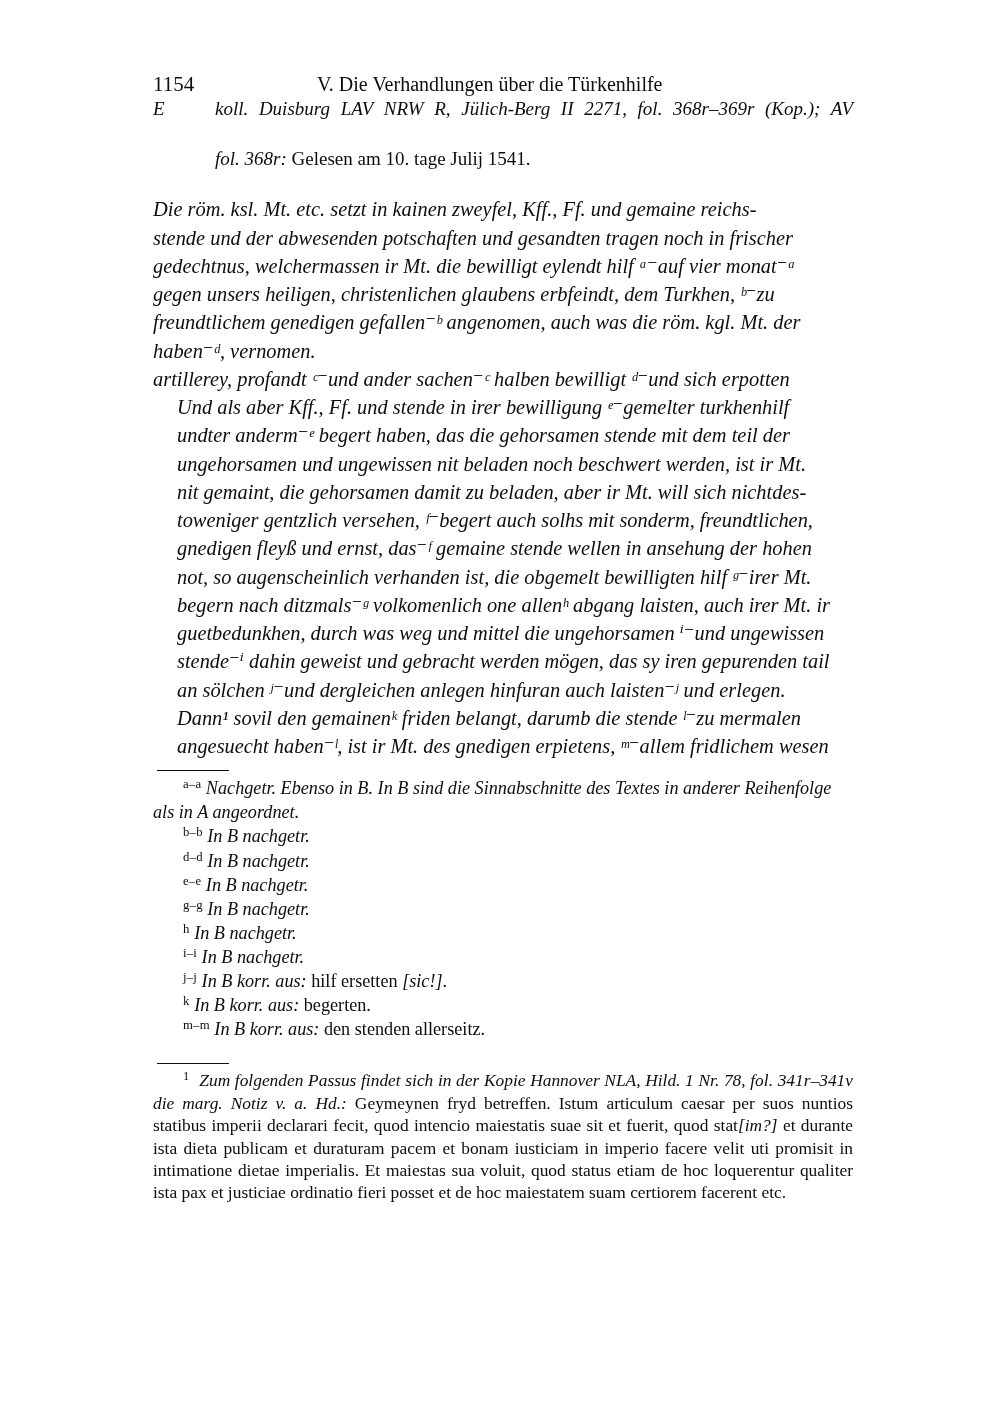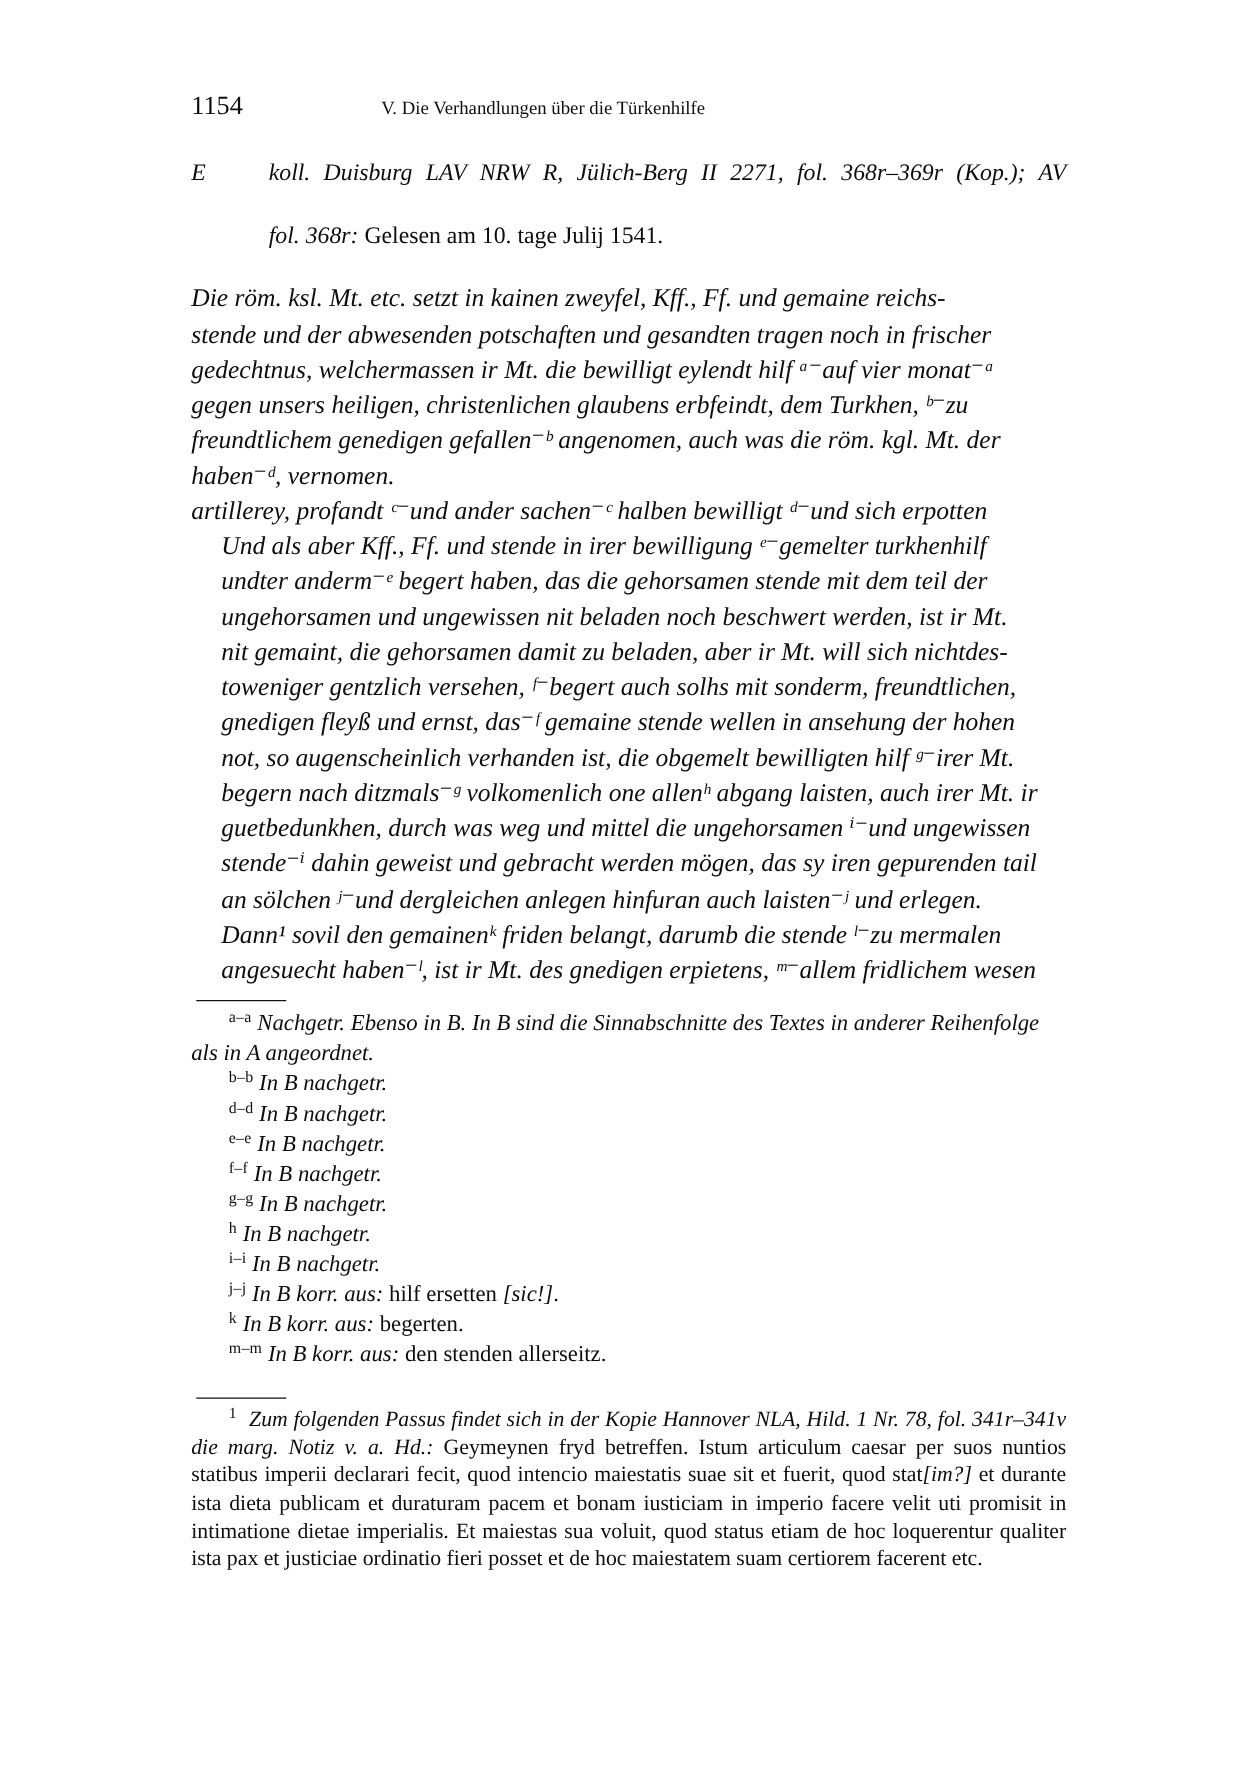--- a/index.html
+++ b/index.html
@@ -25,29 +25,29 @@
     top: 72px;
     width: 700px;
   }
 
   
   .runhead {
     display: flex;
     align-items: baseline;
     font-size: 20.5px;
     line-height: 1.2;
-    margin-bottom: 30px;
+    gap: 12px;
   }
   .runhead .folio {
     width: 152px;
     flex: 0 0 152px;
     font-size: 21px;
   }
   .runhead .title {
-    font-size: 15px;
+    font-size: 20px;
   }
 
   
   .source {
     display: flex;
     align-items: flex-start;
     font-size: 19px;
     line-height: 1.30;
     margin-bottom: 24px;
   }
@@ -209,24 +209,20 @@
       </p>
       <p class="appnote">
         <span class="marker">d–d</span>
         <span>In B nachgetr.</span>
       </p>
       <p class="appnote">
         <span class="marker">e–e</span>
         <span>In B nachgetr.</span>
       </p>
       <p class="appnote">
-        <span class="marker">f–f</span>
-        <span>In B nachgetr.</span>
-      </p>
-      <p class="appnote">
         <span class="marker">g–g</span>
         <span>In B nachgetr.</span>
       </p>
       <p class="appnote">
         <span class="marker">h</span>
         <span>In B nachgetr.</span>
       </p>
       <p class="appnote">
         <span class="marker">i–i</span>
         <span>In B nachgetr.</span>

